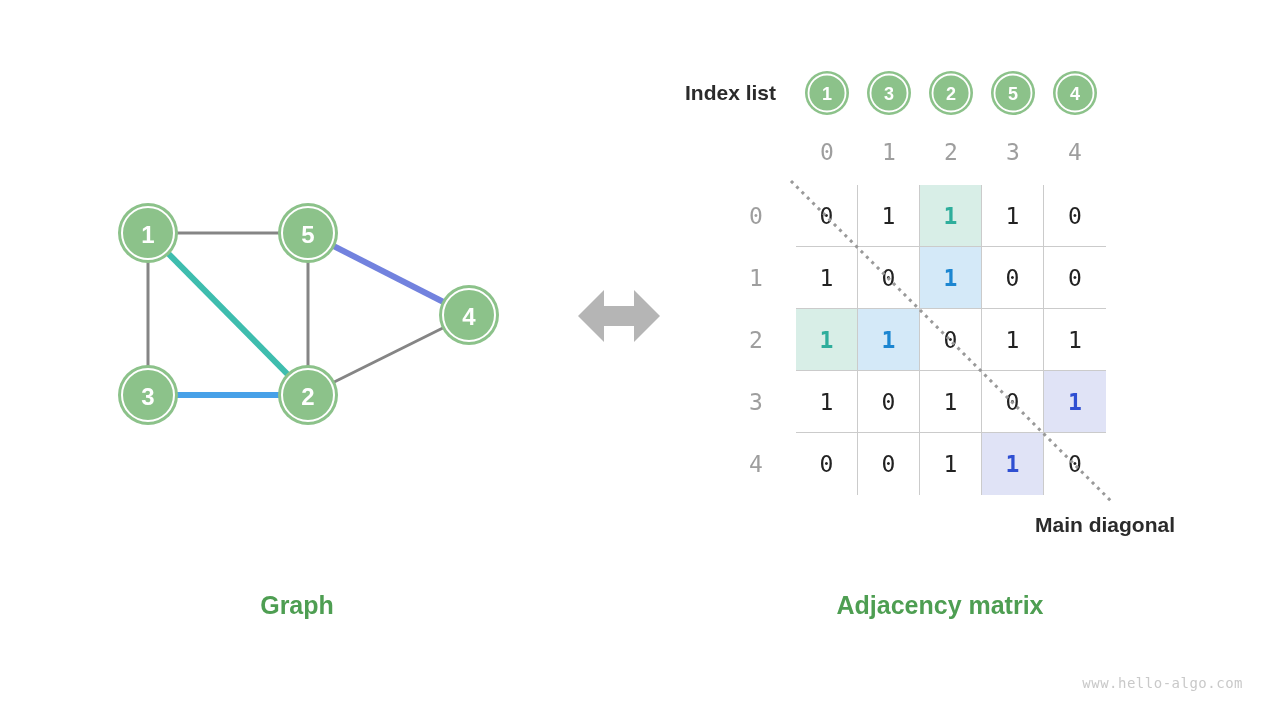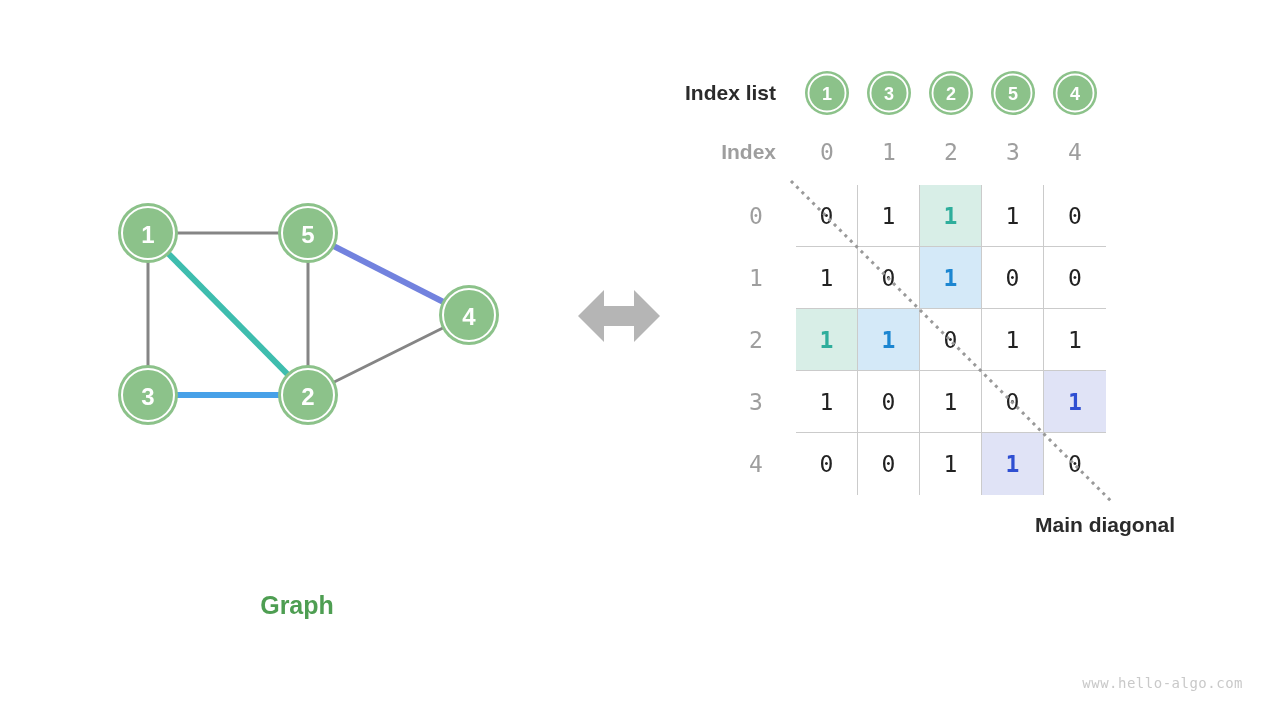--- a/index.html
+++ b/index.html
@@ -143,21 +143,20 @@
         <circle cx="217" cy="27" r="18.5" fill="none" stroke="#FFFFFF" stroke-width="1.8"></circle>
         <text x="217" y="28" text-anchor="middle" dominant-baseline="central" fill="#FFFFFF" font-size="18" font-weight="700" font-family="&quot;Liberation Sans&quot;, sans-serif">5</text>
       </g>
       <g>
         <circle cx="279" cy="27" r="22" fill="#8CC28A"></circle>
         <circle cx="279" cy="27" r="18.5" fill="none" stroke="#FFFFFF" stroke-width="1.8"></circle>
         <text x="279" y="28" text-anchor="middle" dominant-baseline="central" fill="#FFFFFF" font-size="18" font-weight="700" font-family="&quot;Liberation Sans&quot;, sans-serif">4</text>
       </g>
     </svg>
 
-  <div id="index-label" class="abs side-label">Index</div>
   <div id="index-row" class="abs">
       <div class="index-cell mono">0</div>
       <div class="index-cell mono">1</div>
       <div class="index-cell mono">2</div>
       <div class="index-cell mono">3</div>
       <div class="index-cell mono">4</div>
     </div>
 
   <div id="row-labels" class="abs">
       <div class="row-label mono">0</div>
@@ -194,15 +193,16 @@
       <div class="cell mono">0</div>
     </div>
 
   <svg id="diagonal-svg" class="abs" viewBox="0 0 340 340">
     <line x1="11" y1="11" x2="332" y2="332" stroke="var(--diagonal)" stroke-width="3" stroke-dasharray="3 4.6"></line>
   </svg>
 
   <div id="main-diagonal-label" class="abs">Main diagonal</div>
 
   <div id="graph-caption" class="abs caption">Graph</div>
+  <div id="matrix-caption" class="abs caption">Adjacency matrix</div>
 
   <div id="watermark" class="abs mono">www.hello-algo.com</div>
 </div>
 
 </body></html>

